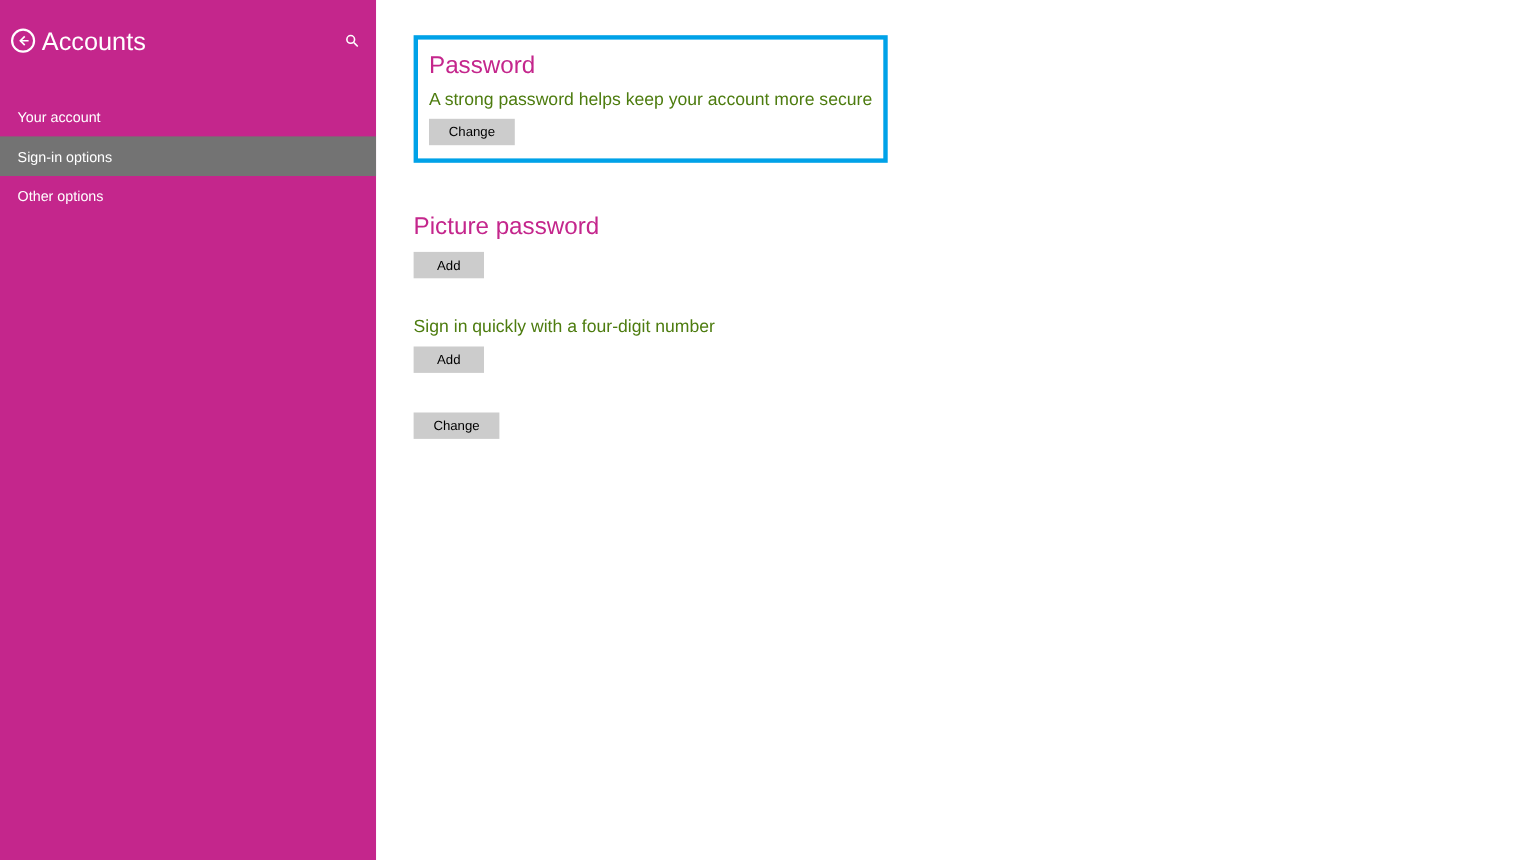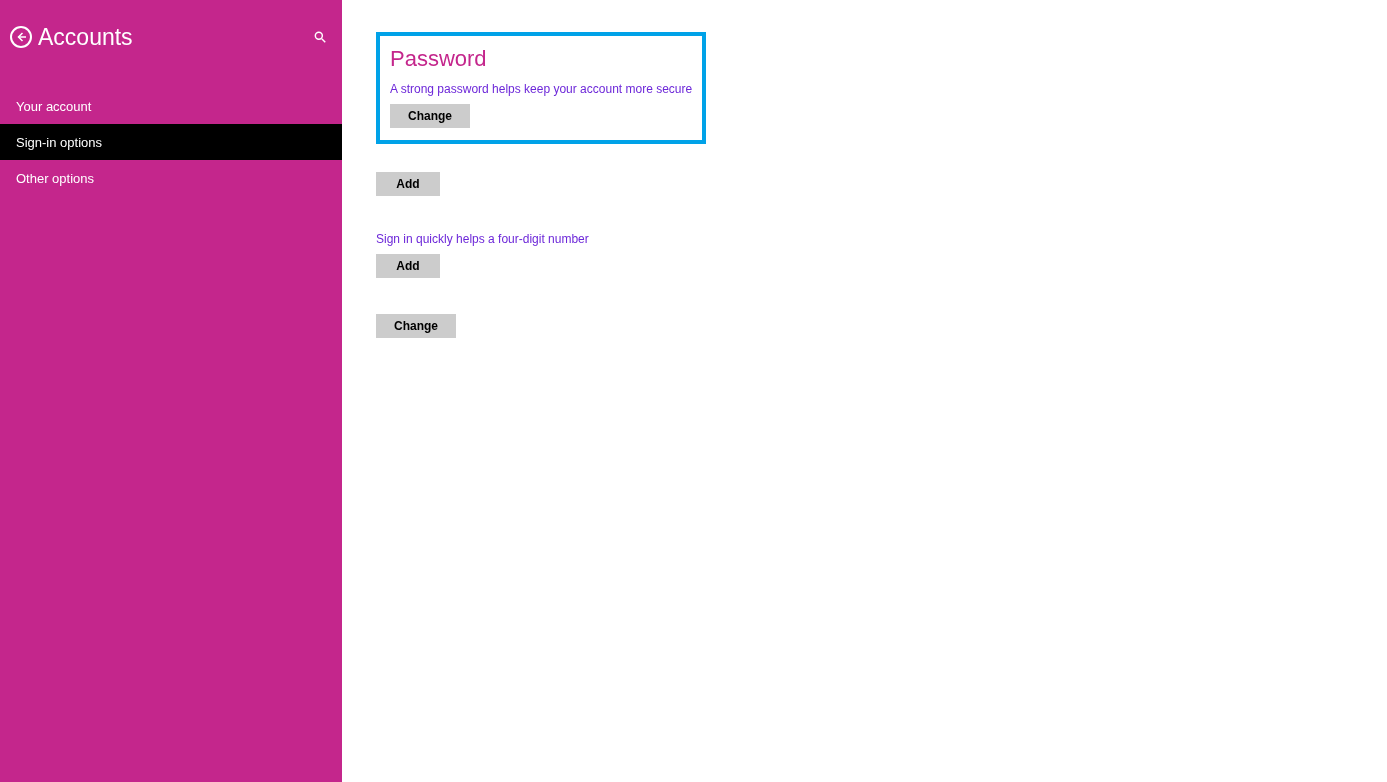--- a/index.html
+++ b/index.html
@@ -73,57 +73,57 @@
     .nav-item {
       height: 36px;
       display: flex;
       align-items: center;
       padding-left: 16px;
       font-size: 13px;
       color: #ffffff;
       cursor: pointer;
     }
     .nav-item.selected {
-      background: #000000;
+      background: #737373;
     }
     .main {
       flex: 1;
       padding: 32px 0 0 34px;
       background: #ffffff;
       overflow-y: auto;
     }
     .section {
       margin-bottom: 36px;
     }
     .section.highlighted {
       border: 4px solid #00a2e8;
       padding: 10px 10px 12px 10px;
       margin-left: -0px;
       margin-top: -0px;
       display: inline-block;
       min-width: 276px;
-      margin-bottom: 28px;
+      margin-bottom: 45px;
     }
     .section-title {
       font-size: 22px;
       font-weight: 300;
       color: #c4268c;
       margin-bottom: 10px;
     }
     .section-desc {
-      font-size: 12px;
-      color: #6d28d9;
+      font-size: 16px;
+      color: #4d7c0f;
       margin-bottom: 8px;
     }
     .action-button {
       background: #cccccc;
       border: none;
       padding: 6px 18px;
       font-size: 12px;
-      font-weight: 700;
+      font-weight: 400;
       color: #000000;
       cursor: pointer;
       min-width: 64px;
       height: 24px;
       display: inline-flex;
       align-items: center;
       justify-content: center;
     }
   </style>
 </head>
@@ -162,25 +162,26 @@
 
 <div class="main">
 
   <div class="section highlighted">
     <div class="section-title">Password</div>
     <div class="section-desc">A strong password helps keep your account more secure</div>
     <button class="action-button">Change</button>
   </div>
 
   <div class="section">
+    <div class="section-title">Picture password</div>
     <button class="action-button">Add</button>
   </div>
 
   <div class="section">
-    <div class="section-desc">Sign in quickly helps a four-digit number</div>
+    <div class="section-desc">Sign in quickly with a four-digit number</div>
     <button class="action-button">Add</button>
   </div>
 
   <div class="section">
     <button class="action-button">Change</button>
   </div>
 
 </div>
 
 </body></html>

